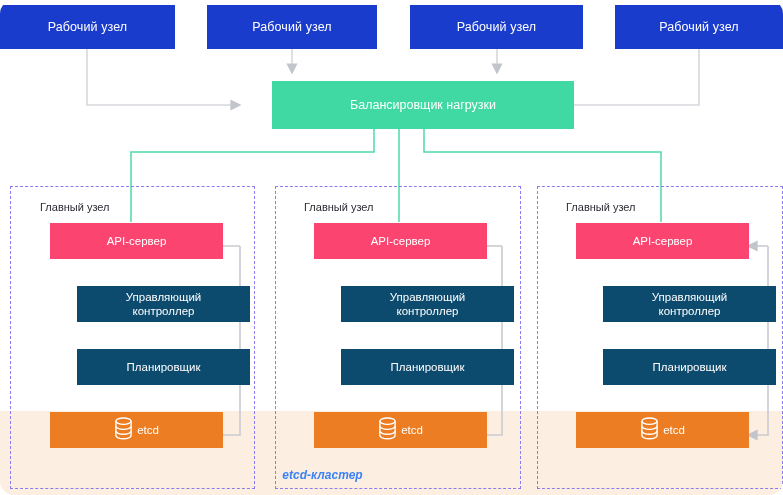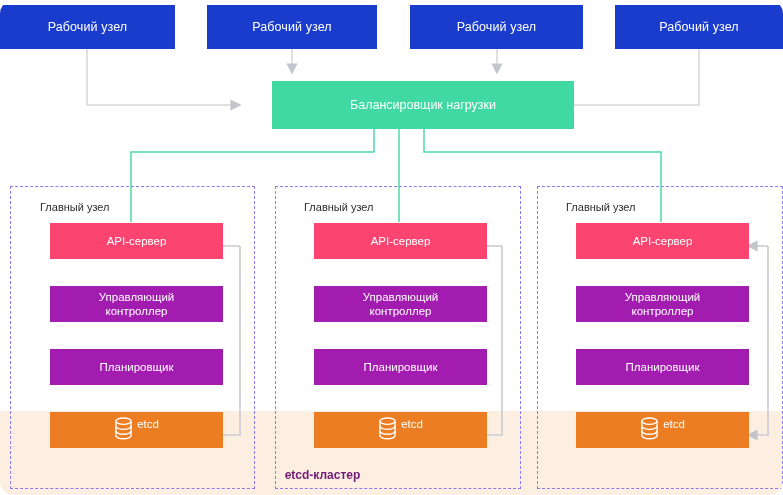--- a/index.html
+++ b/index.html
@@ -78,35 +78,37 @@
     justify-content: center;
     box-sizing: border-box;
   }
   .comp-box .label {
     color: #ffffff;
     font-size: 11.5px;
     text-align: center;
     line-height: 14px;
   }
   .c-api { background: #fb4570; }
-  .c-green { background: #a21caf; }
+  .c-green { background: #0c4a6e; margin-left: 27px; }
   .c-etcd { background: #ed7d22; }
   .etcd-inner {
     display: flex;
+    align-items: center;
     gap: 4px;
   }
   .etcd-cluster-label {
     position: absolute;
     top: 468px;
     left: 0;
     width: 645px;
     text-align: center;
     font-size: 12px;
-    color: #701a75;
+    color: #3b82f6;
     font-weight: bold;
+    font-style: italic;
   }
   svg.overlay {
     position: absolute;
     left: 0;
     top: 0;
     width: 783px;
     height: 495px;
     pointer-events: none;
   }
 </style>

